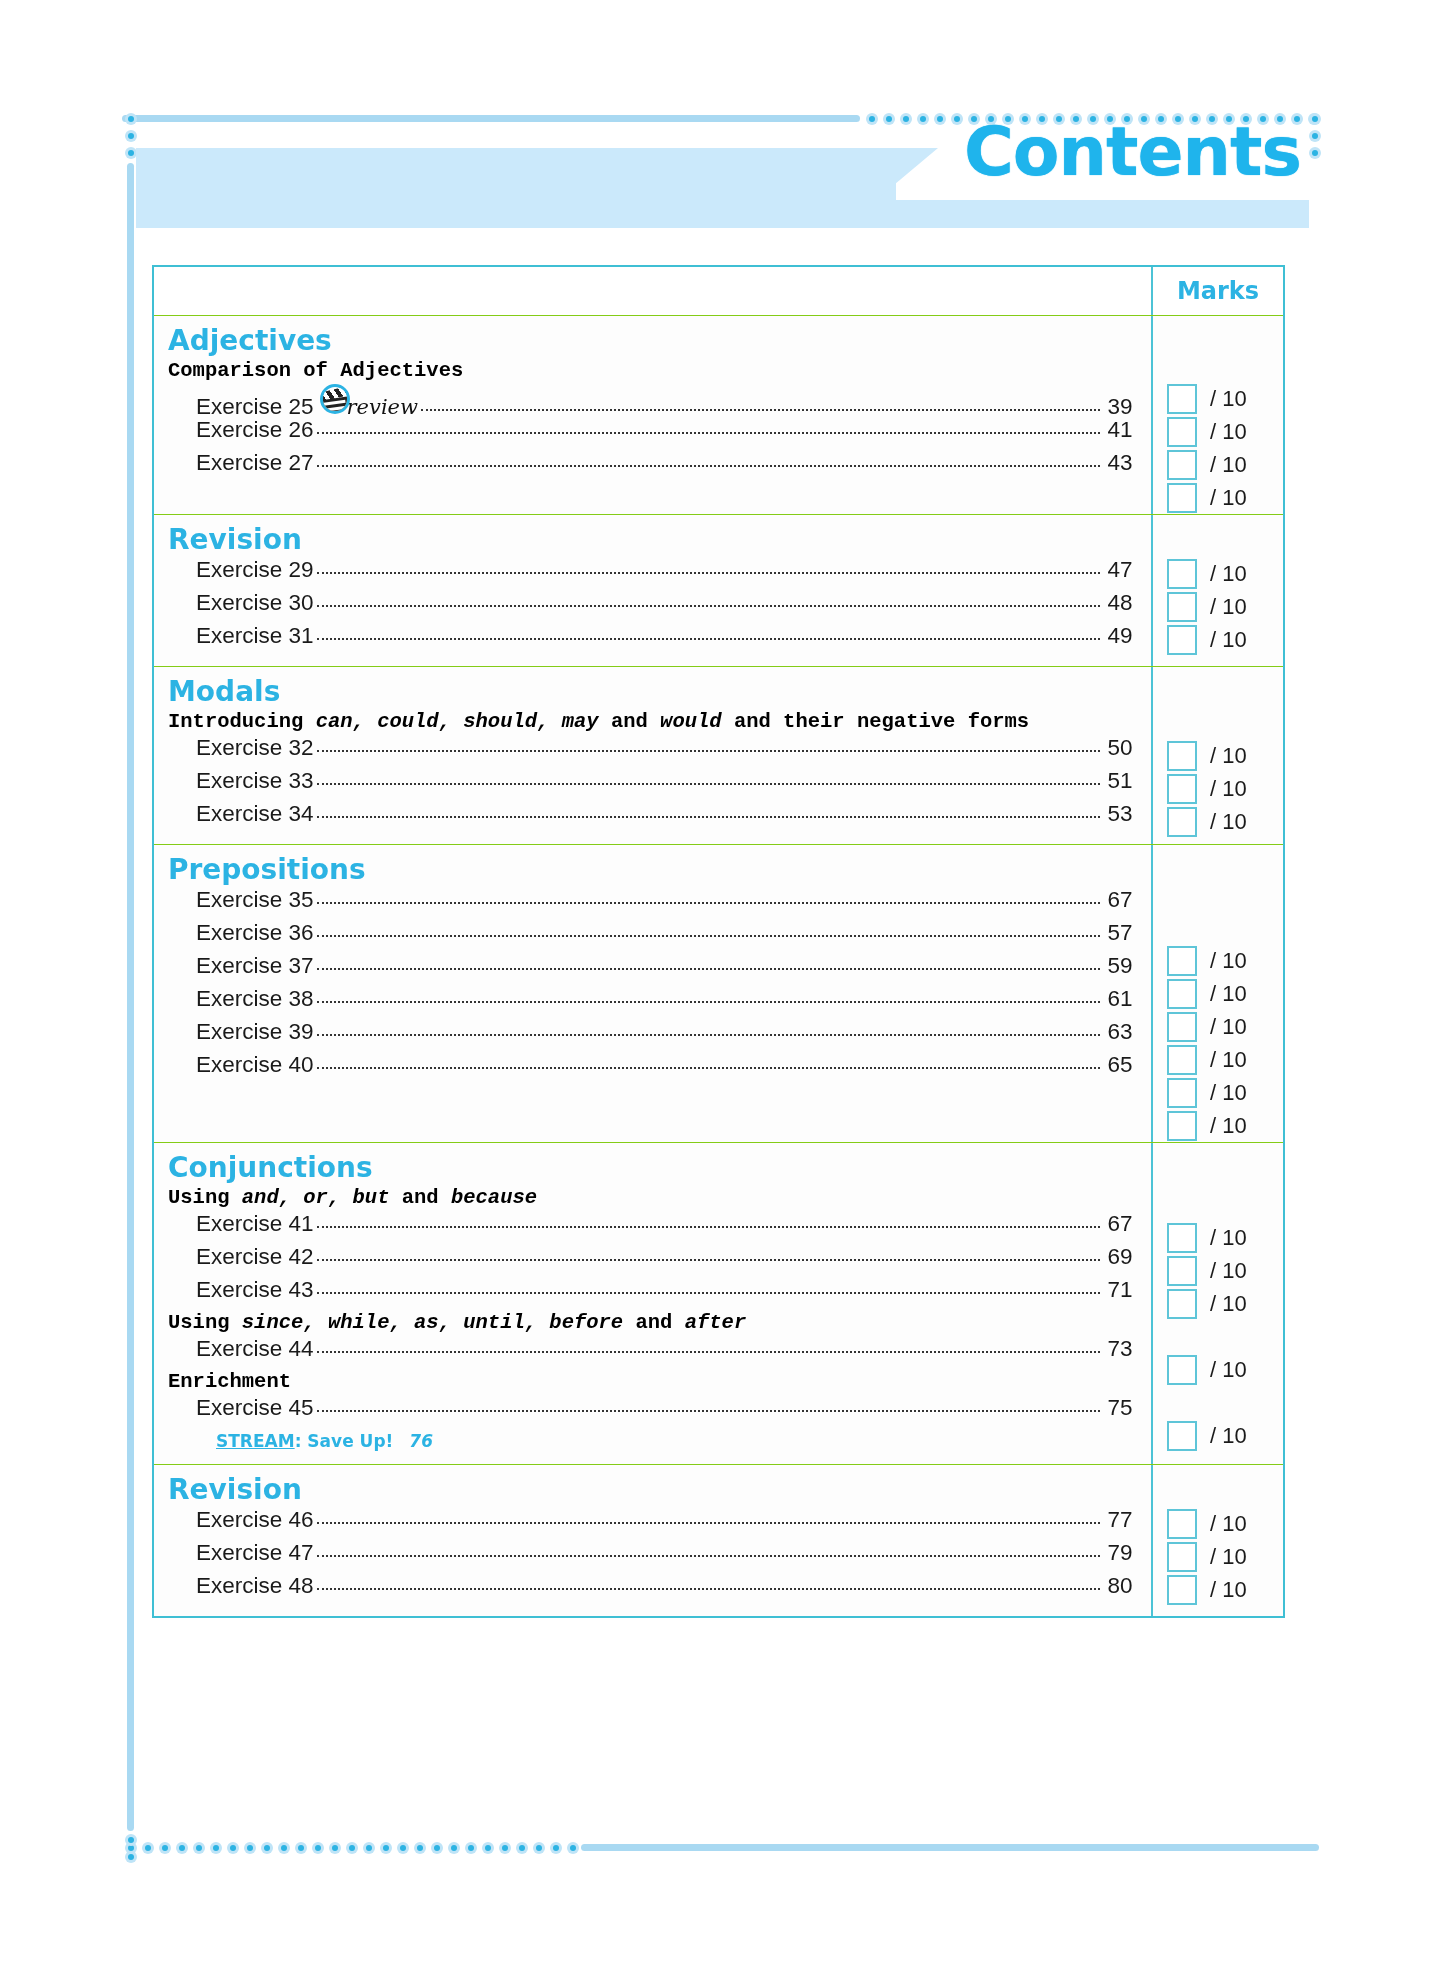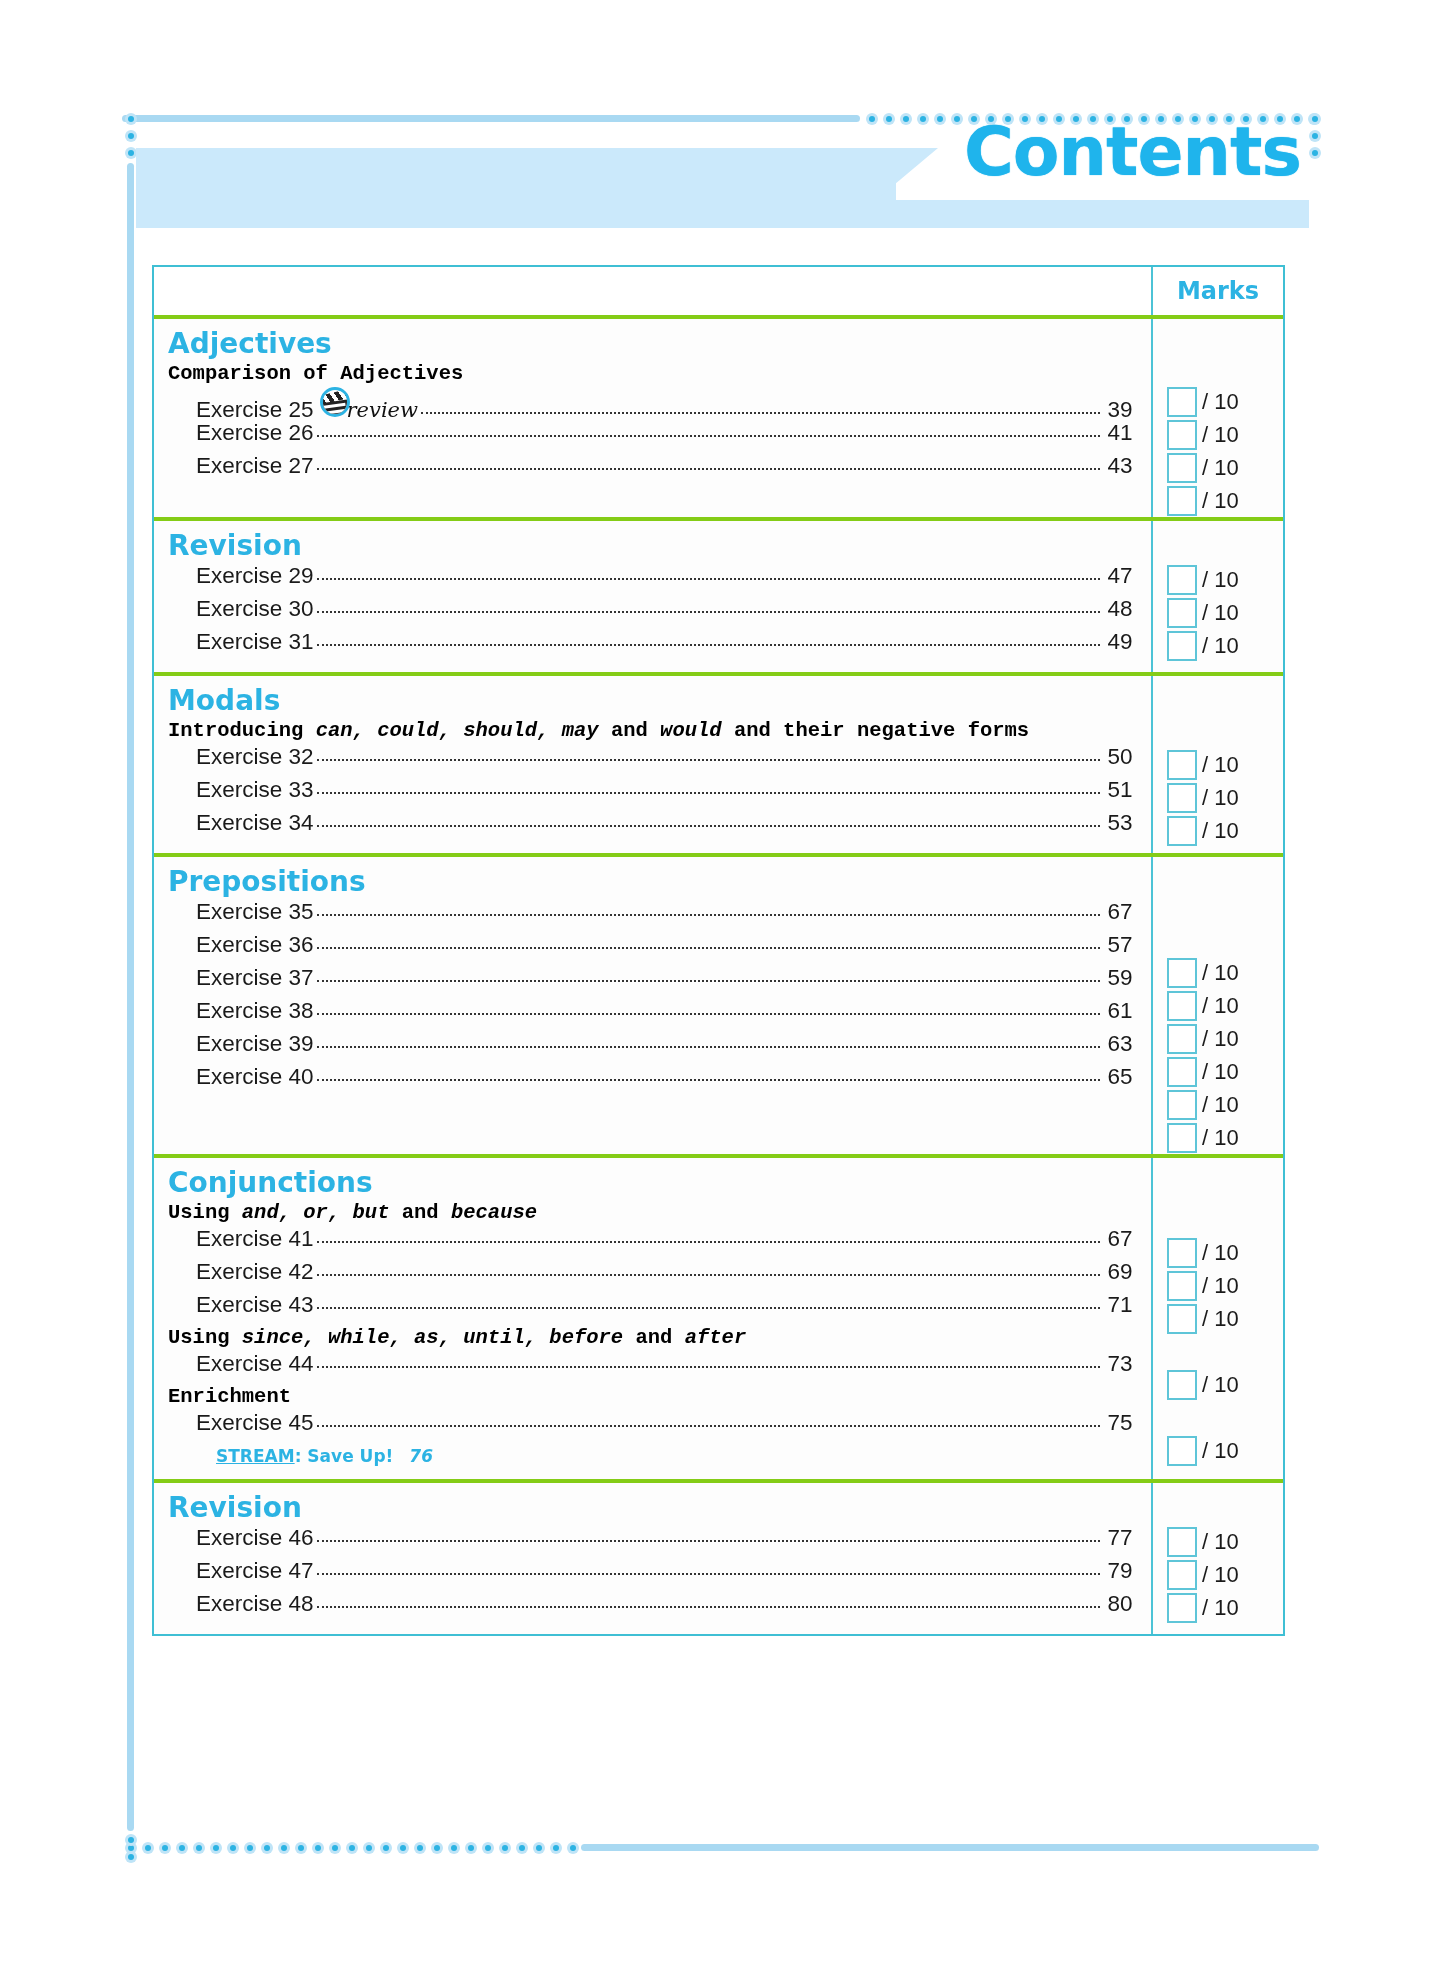--- a/index.html
+++ b/index.html
@@ -132,21 +132,21 @@
   .toc-table {
     position: absolute;
     top: 265px;
     left: 152px;
     width: 1133px;
     border: 2px solid #3fbfd4;
     background: #fdfdfd;
   }
   .toc-row {
     display: flex;
-    border-bottom: 4px solid #84cc16;
+    border-bottom: 1px solid #84cc16;
   }
   .toc-row:last-child { border-bottom: none; }
 
   .col-main {
     flex: 1 1 auto;
     border-right: 2px solid #4cc3d6;
     padding: 0;
   }
   .col-marks {
     flex: 0 0 130px;
@@ -284,21 +284,21 @@
     width: 30px;
     height: 30px;
     border: 2px solid #5ec5d8;
     background: #ffffff;
     flex: 0 0 30px;
   }
   .mark-over {
     font-family: "Liberation Sans", sans-serif;
     font-size: 22px;
     color: #1a1a1a;
-    margin-left: 5px;
+    margin-left: 13px;
     white-space: nowrap;
   }
   .mark-spacer { height: 33px; }
 </style>
 </head>
 <body>
 
 <div class="page">
 
   <div class="deco-dots top-deco">

